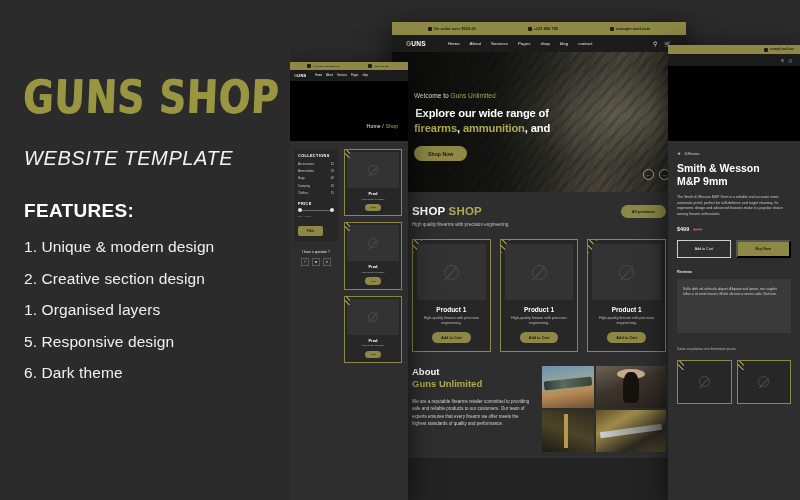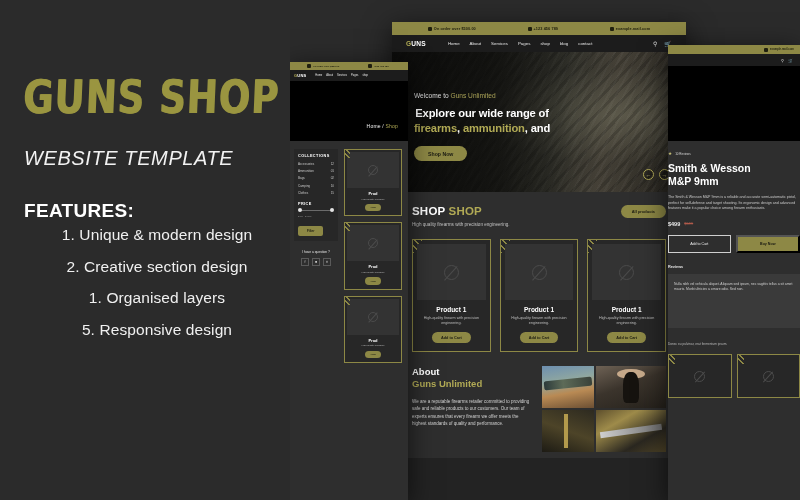--- a/index.html
+++ b/index.html
@@ -26,21 +26,21 @@
   }
   .promo-sub {
     margin-top: 34px;
     font-size: 20px;
     font-style: italic;
     font-weight: 500;
     letter-spacing: .6px;
     color: #f2f2f2;
   }
   .promo-feat-title { margin-top: 30px; font-size: 19px; font-weight: 600; color: #fff; letter-spacing: .3px;}
-  .promo-list { margin-top: 4px; list-style: none; text-align: center; }
+  .promo-list { margin-top: 16px; list-style: none; }
   .promo-list li { font-size: 15.5px; color: #f0f0f0; margin-bottom: 13.5px; letter-spacing: .1px;}
 
   
   .mock { position: absolute; background: #232323; overflow: hidden; }
   .shadow { box-shadow: 0 6px 26px rgba(0,0,0,.65); }
 
   .topbar { background: #8d8845; display:flex; align-items:center; justify-content:space-around;
             color:#20200f; font-size:3.6px; font-weight:700; letter-spacing:.1px; }
   .topbar .ti { display:flex; align-items:center; gap:2px; }
   .topbar .dot { width:4px;height:4px;background:#20200f; display:inline-block; border-radius:1px;}
@@ -159,21 +159,21 @@
   .pt { margin-top:3px; text-align:center; font-size:4px; font-weight:800;}
   .pd { margin-top:1.5px; text-align:center; font-size:2.4px; color:#b8b8b8; line-height:3.2px;}
   .pb { display:block; margin:3px auto 0; padding:2.4px 6px; font-size:2.5px; border-radius:20px;}
 
   
   #right { left: 668px; top: 45px; width: 132px; height: 455px; z-index: 10; }
   #right .topbar { height: 9px; padding:0 6px; font-size:2.6px; justify-content:flex-end;}
   #right .navbar { height: 12px; padding:0 7px; font-size:2.8px;}
   #right .navicons { gap:4px; font-size:4px; }
   .rhero { height:75px; background:#000; }
-  .rbody { background:#2e2e2e; padding:10px 0; height:359px;}
+  .rbody { background:#2e2e2e; padding:10px 9px; height:359px;}
   .stars { display:flex; align-items:center; gap:3px; color:#c9c277; font-size:4.6px;}
   .stars span.rv { color:#d6d6d6; font-size:3px; }
   .rtitle { margin-top:6px; font-size:10.5px; line-height:13px; font-weight:800;}
   .rdesc { margin-top:7px; font-size:3.6px; line-height:5.6px; color:#c9c9c9;}
   .rprice { margin-top:9px; display:flex; align-items:center; gap:4px;}
   .rp-new { font-size:5.5px; font-weight:800; color:#e9e9e9;}
   .rp-old { font-size:4px; color:#b05a4a; text-decoration:line-through;}
   .rbtns { margin-top:8px; display:flex; gap:5px;}
   .bt-out { flex:1; padding:5px 0; text-align:center; font-size:3.6px; border:1px solid #cfcfcf; color:#ededed; background:transparent;}
   .bt-gold { flex:1; padding:5px 0; text-align:center; font-size:3.6px; background:#8d8845; color:#1b1b12; font-weight:700;}
@@ -196,20 +196,21 @@
 
   <div class="promo">
     <div class="promo-logo">GUNS SHOP</div>
     <div class="promo-sub">WEBSITE TEMPLATE</div>
     <div class="promo-feat-title">FEATURES:</div>
     <ul class="promo-list">
       <li>1. Unique &amp; modern design</li>
       <li>2. Creative section design</li>
       <li>1. Organised layers</li>
       <li>5. Responsive design</li>
+      <li>6. Dark theme</li>
     </ul>
   </div>
 
   <div class="mock shadow" id="right">
     <div class="topbar">
       <div class="ti">
           <span class="dot"></span>
           <span>example.mail.com</span>
         </div>
     </div>

